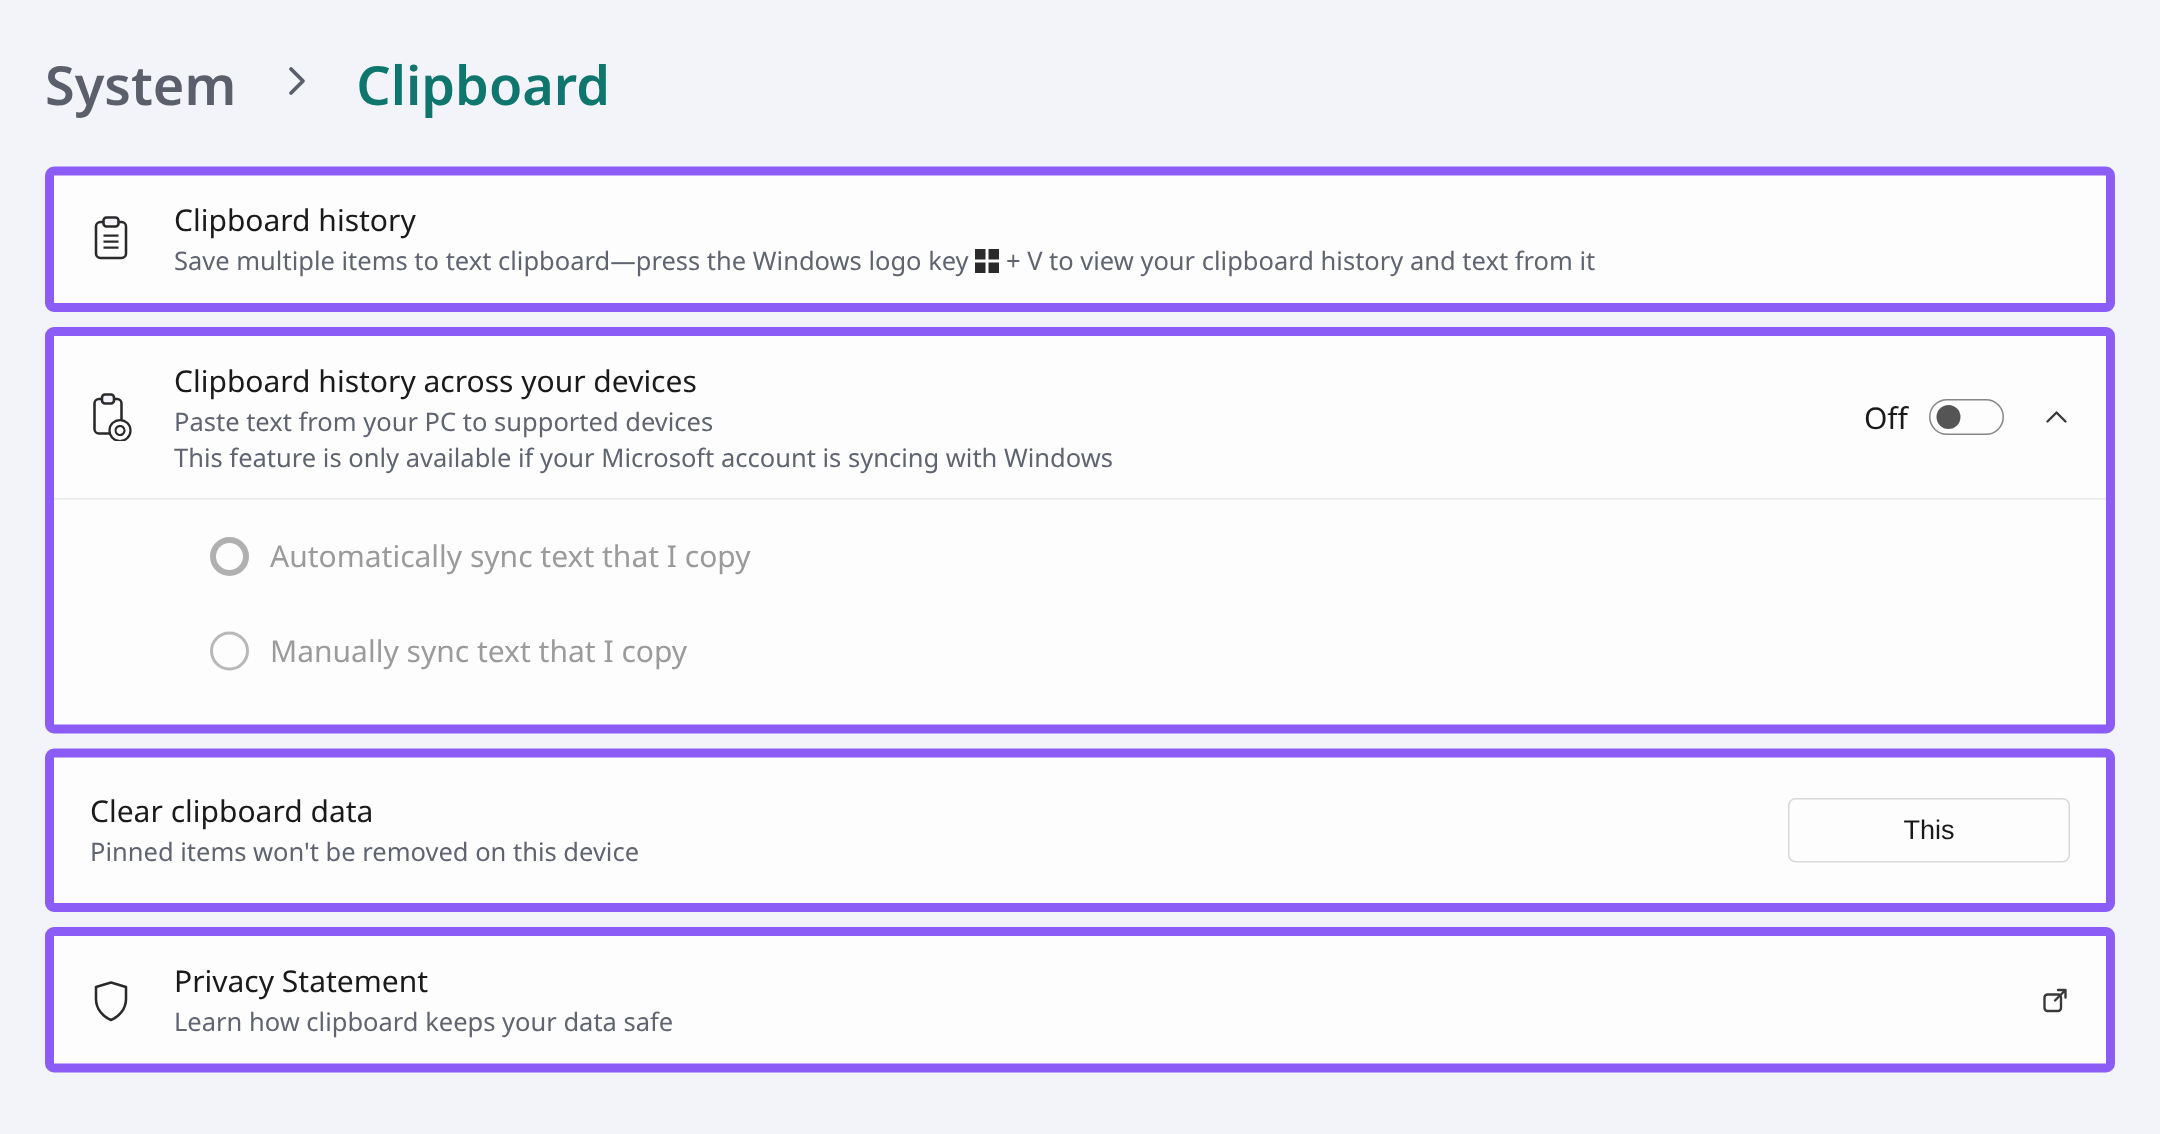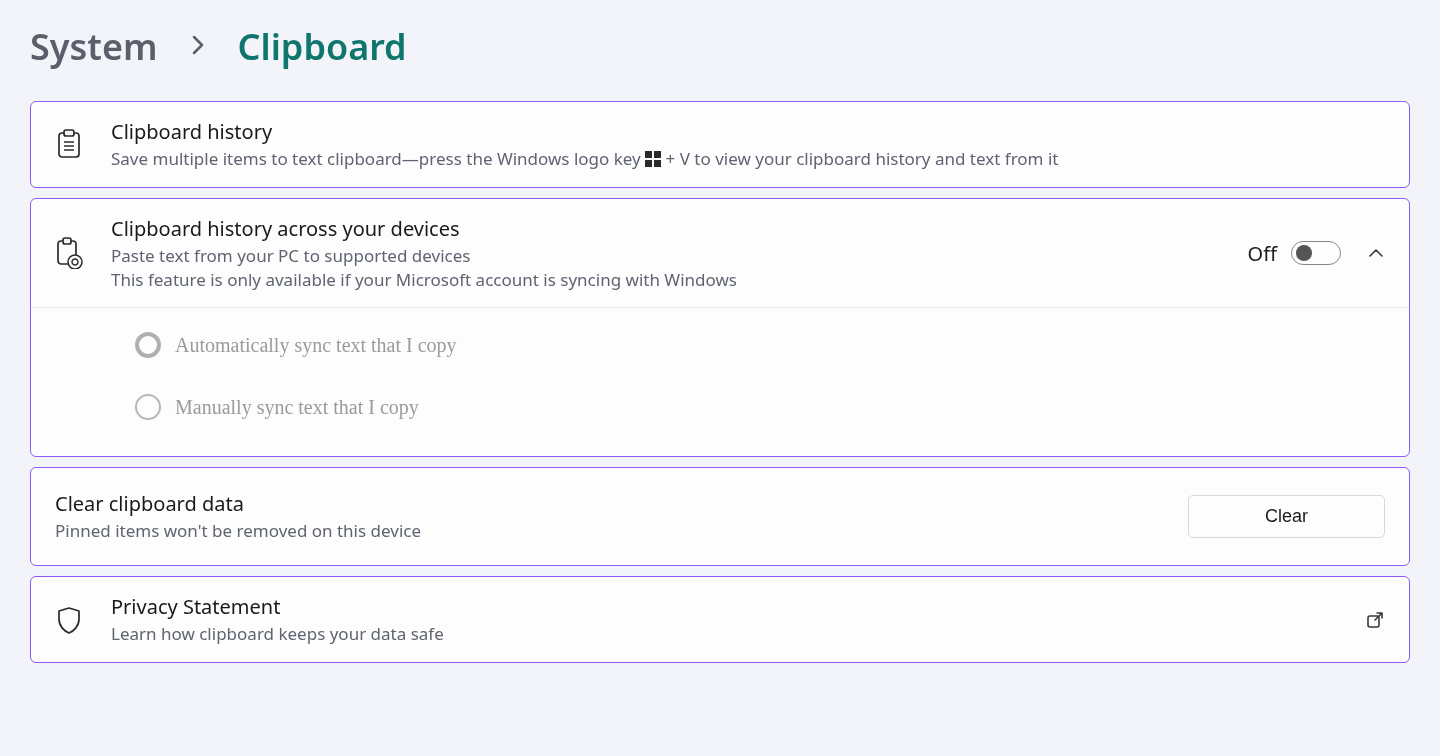--- a/index.html
+++ b/index.html
@@ -9,39 +9,39 @@
       color: #1a1a1a;
       width: 1440px;
       height: 756px;
       padding: 20px 30px;
     }
     .breadcrumb {
       display: flex;
       align-items: center;
       gap: 33px;
       margin-bottom: 30px;
-      margin-top: 2px;
+      margin-top: 12px;
     }
     .breadcrumb-parent {
       font-size: 36px;
       font-weight: 600;
       color: #5a5f6b;
     }
     .breadcrumb-sep {
       font-size: 24px;
       color: #5a5f6b;
     }
     .breadcrumb-current {
       font-size: 36px;
       font-weight: 600;
       color: #0f766e;
     }
     .card {
       background: #fdfdfe;
-      border: 1px solid #8b5cf6;
+      border: 6px solid #8b5cf6;
       border-radius: 6px;
       margin-bottom: 10px;
     }
     .card-row {
       display: flex;
       align-items: center;
       padding: 16px 24px;
     }
     .card-icon {
       width: 28px;
@@ -134,21 +134,20 @@
       width: 26px;
       height: 26px;
       border-radius: 50%;
       border: 2px solid #b8b8b8;
       flex-shrink: 0;
     }
     .radio.bold { border-width: 4px; border-color: #b0b0b0; }
     .radio-label {
       font-size: 20px;
       color: #9b9b9b;
-      font-family: Liberation Serif, serif;
     }
     .card.clear .card-row { padding: 22px 24px; }
     .card.clear .card-text { margin-left: 0; }
     .clear-button {
       background: #fdfdfe;
       border: 1px solid #d8d8d8;
       border-radius: 5px;
       padding: 10px 76px;
       font-size: 18px;
       color: #1a1a1a;
@@ -241,21 +240,21 @@
   </div>
 </div>
 
 <div class="card clear">
   <div class="card-row">
     <div class="card-text">
       <div class="card-title">Clear clipboard data</div>
       <div class="card-desc">Pinned items won't be removed on this device</div>
     </div>
     <div class="card-controls">
-      <button class="clear-button">Clear</button>
+      <button class="clear-button">This</button>
     </div>
   </div>
 </div>
 
 <div class="card">
   <div class="card-row">
     <div class="card-icon">
       <svg width="26" height="30" viewBox="0 0 26 30">
         <path d="M13 3 L23 6 V14 C23 21 18 26 13 28 C8 26 3 21 3 14 V6 Z" stroke="#2a2a2a" stroke-width="1.7" fill="none" stroke-linejoin="round"></path>
       </svg>

